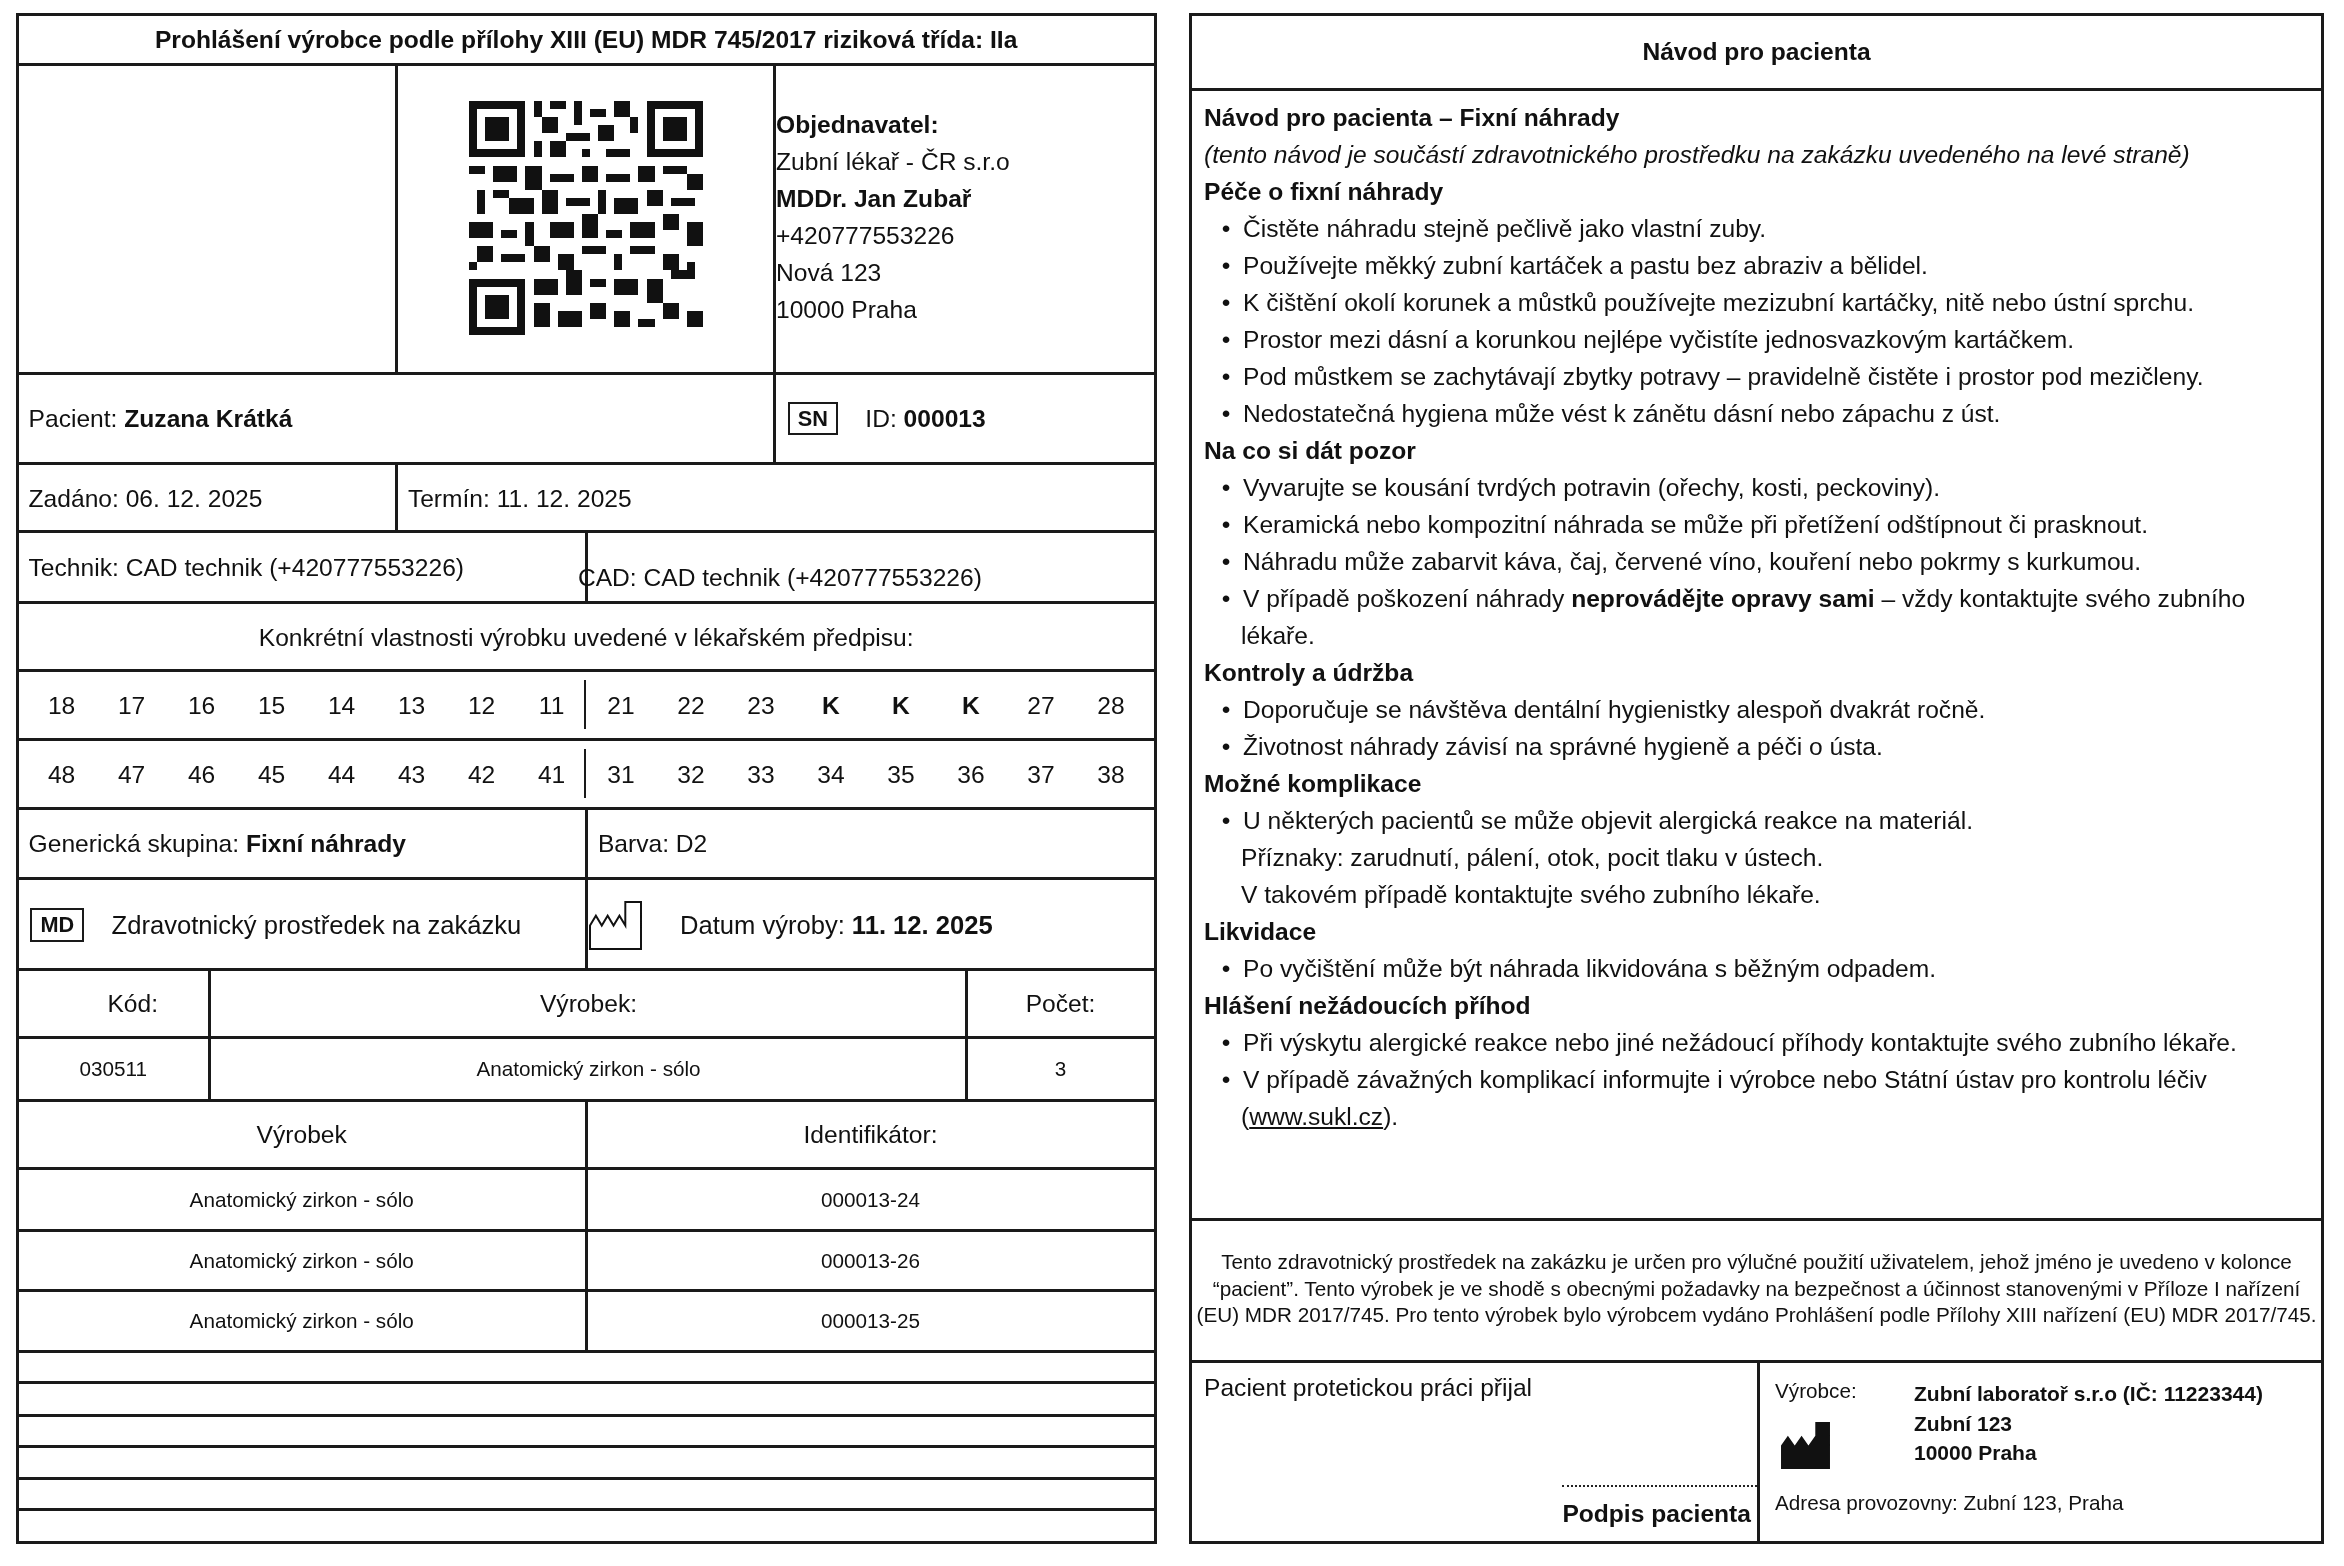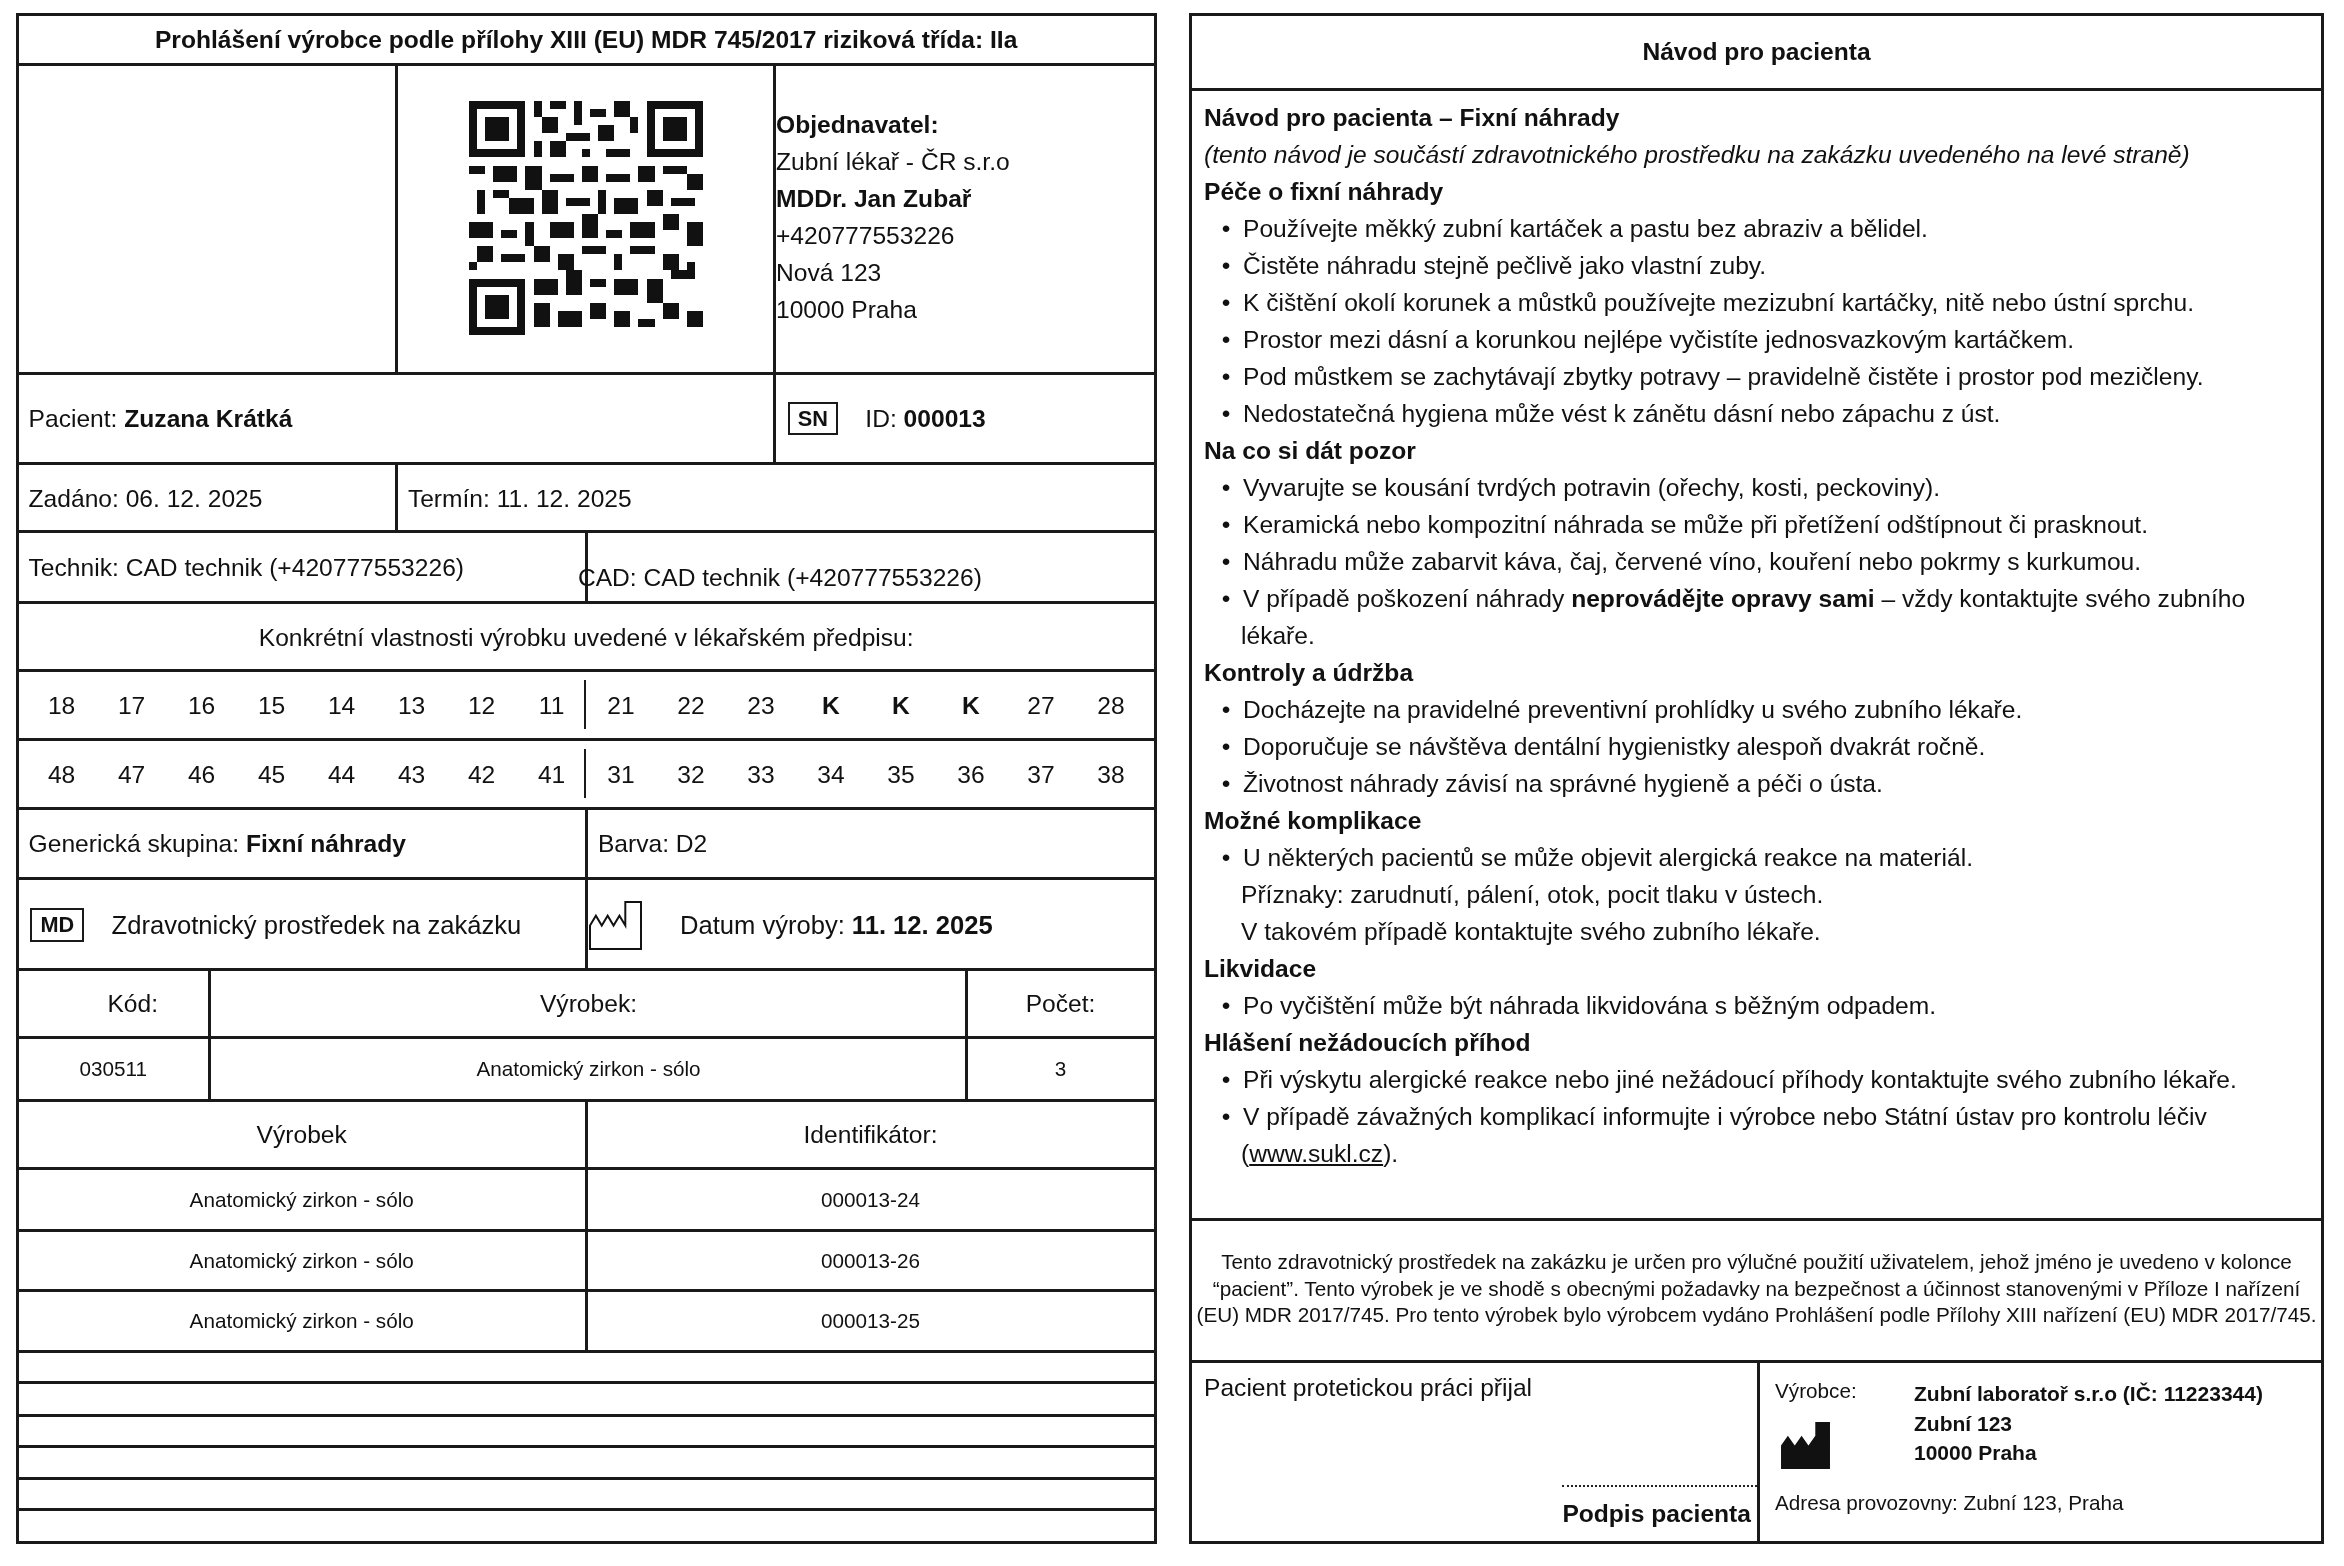--- a/index.html
+++ b/index.html
@@ -251,40 +251,39 @@
 
 <div class="panel" style="left:1189px; top:12.8px; width:1135px; height:1531px;"></div>
 <div class="cell center bold" style="left:1192px; top:15.8px; width:1129px; height:72px;">Návod pro pacienta</div>
 <div class="hline" style="left:1189px; top:88px; width:1135px;"></div>
 
 <div class="rp-text">
   <div class="h">Návod pro pacienta – Fixní náhrady</div>
   <div class="it">(tento návod je součástí zdravotnického prostředku na zakázku uvedeného na levé straně)</div>
 
   <div class="h">Péče o fixní náhrady</div>
+  <div class="li">Čistěte náhradu stejně pečlivě jako vlastní zuby.</div>
   <div class="li">Používejte měkký zubní kartáček a pastu bez abraziv a bělidel.</div>
-  <div class="li">Čistěte náhradu stejně pečlivě jako vlastní zuby.</div>
   <div class="li">K čištění okolí korunek a můstků používejte mezizubní kartáčky, nitě nebo ústní sprchu.</div>
   <div class="li">Prostor mezi dásní a korunkou nejlépe vyčistíte jednosvazkovým kartáčkem.</div>
   <div class="li">Pod můstkem se zachytávají zbytky potravy – pravidelně čistěte i prostor pod mezičleny.</div>
   <div class="li">Nedostatečná hygiena může vést k zánětu dásní nebo zápachu z úst.</div>
 
   <div class="h">Na co si dát pozor</div>
   <div class="li">Vyvarujte se kousání tvrdých potravin (ořechy, kosti, peckoviny).</div>
   <div class="li">Keramická nebo kompozitní náhrada se může při přetížení odštípnout či prasknout.</div>
   <div class="li">Náhradu může zabarvit káva, čaj, červené víno, kouření nebo pokrmy s kurkumou.</div>
   <div class="li">
     <span>V případě poškození náhrady</span>
     <b>neprovádějte opravy sami</b>
     <span>– vždy kontaktujte svého zubního</span>
   </div>
   <div class="wrapcont">lékaře.</div>
 
   <div class="h">Kontroly a údržba</div>
-  <div class="li">Docházejte na pravidelné preventivní prohlídky u svého zubního lékaře.</div>
   <div class="li">Doporučuje se návštěva dentální hygienistky alespoň dvakrát ročně.</div>
   <div class="li">Životnost náhrady závisí na správné hygieně a péči o ústa.</div>
 
   <div class="h">Možné komplikace</div>
   <div class="li">U některých pacientů se může objevit alergická reakce na materiál.</div>
   <div class="indent">Příznaky: zarudnutí, pálení, otok, pocit tlaku v ústech.</div>
   <div class="indent">V takovém případě kontaktujte svého zubního lékaře.</div>
 
   <div class="h">Likvidace</div>
   <div class="li">Po vyčištění může být náhrada likvidována s běžným odpadem.</div>

